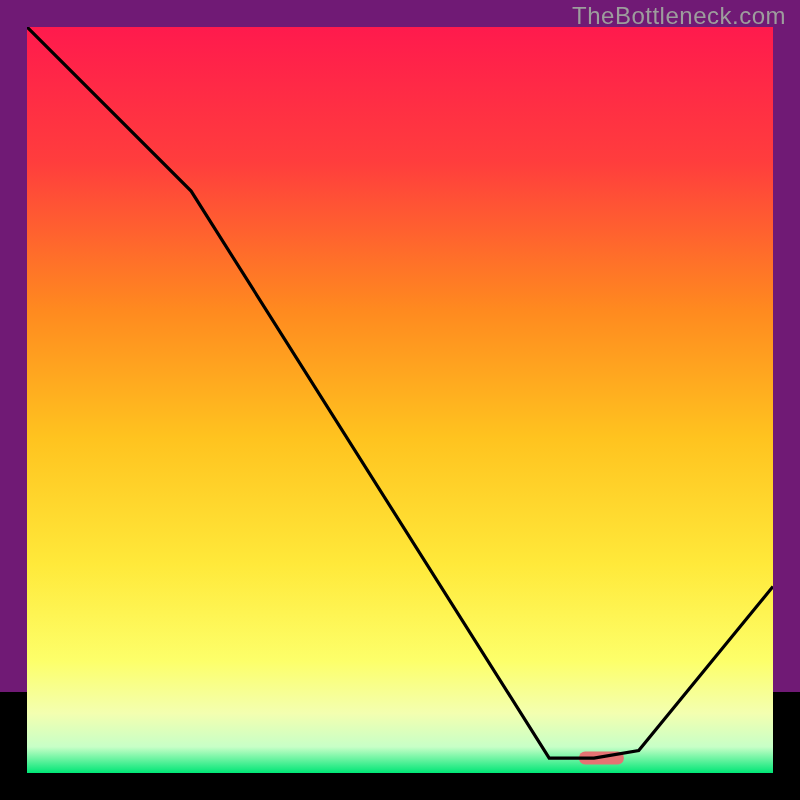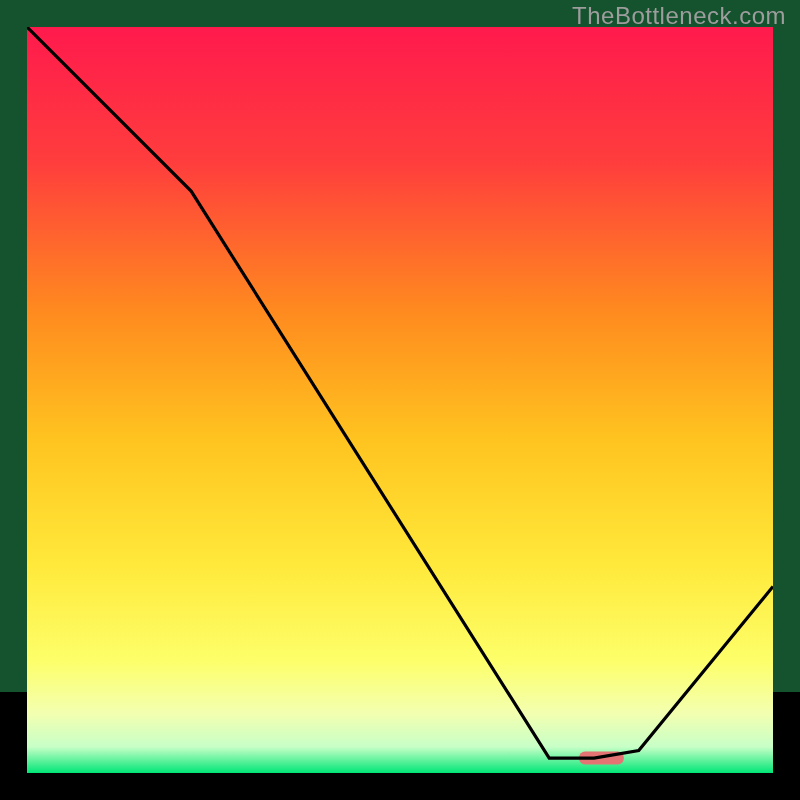--- a/index.html
+++ b/index.html
@@ -9,21 +9,21 @@
     height: 800px;
     background: #000;
     overflow: hidden;
   }
   .frame {
     position: absolute;
     left: 0;
     top: 0;
     width: 800px;
     height: 692px;
-    background: #14532d;
+    background: #701a75;
   }
   .watermark {
     position: absolute;
     top: 2px;
     right: 14px;
     color: #9d9d9d;
     font-family: Arial, Helvetica, sans-serif;
     font-size: 24px;
     letter-spacing: 0.5px;
     user-select: none;

